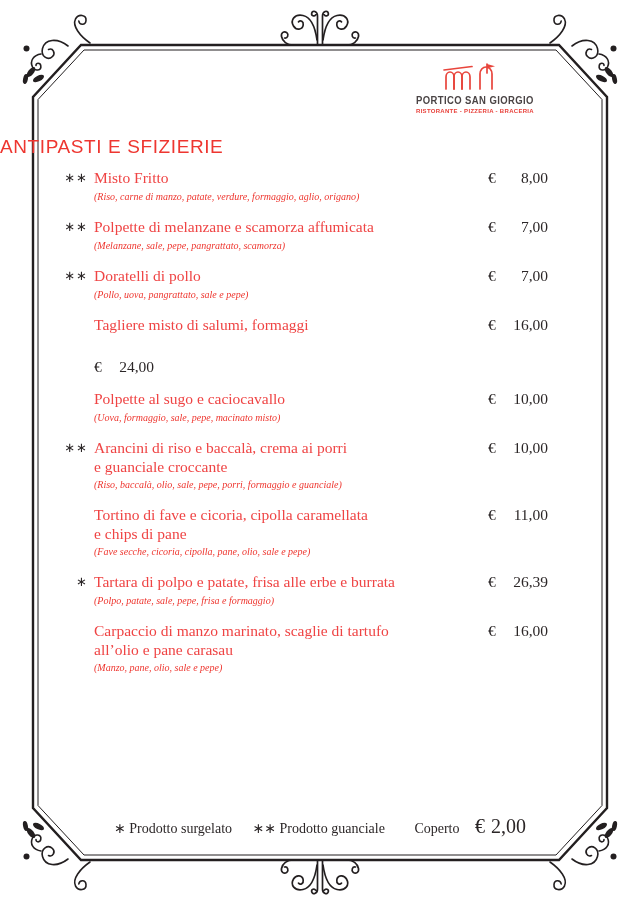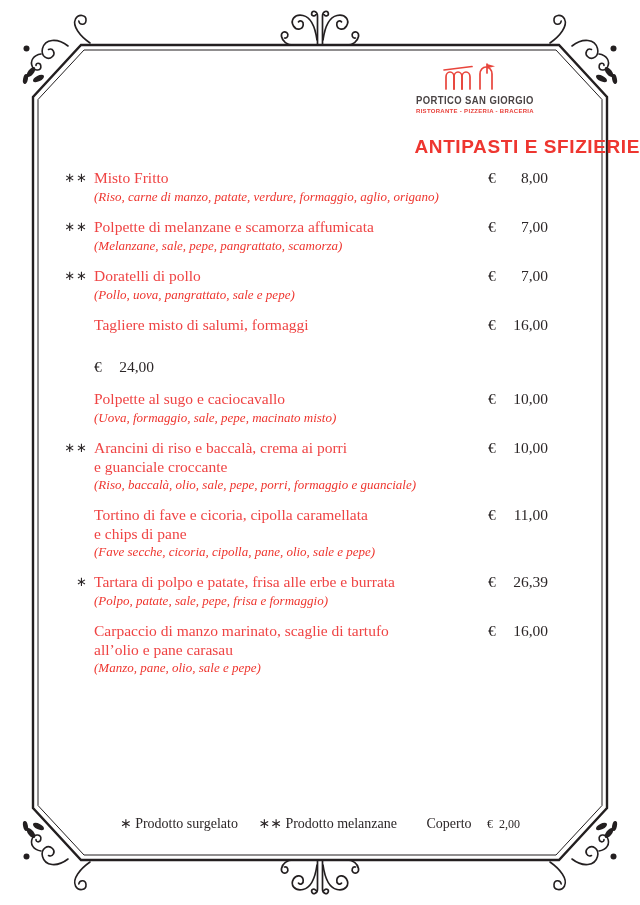--- a/index.html
+++ b/index.html
@@ -24,55 +24,55 @@
   }
   .brand-tagline {
     font-family:"Liberation Sans", sans-serif;
     font-size:6px; font-weight:bold; letter-spacing:0.3px;
     color:#e8403a; margin-top:3px; white-space:nowrap;
   }
 
   
   .menu-title {
     position:absolute; top:136px; left:0; width:100%; margin:0;
-    text-align:right;
+    text-align:left;
     font-family:"Liberation Sans", sans-serif;
-    font-size:19px; font-weight:700; letter-spacing:0.6px;
+    font-size:19px; font-weight:400; letter-spacing:0.6px;
     color:#ee3630;
   }
 
   
   .items { position:absolute; left:64px; top:169px; width:484px; }
   .item { display:flex; align-items:flex-start; margin-bottom:14px; }
   .item.no-desc { margin-bottom:21px; }
   .stars {
     flex:0 0 24px; width:24px; text-align:right; padding-right:6px;
     font-size:13px; line-height:18px; letter-spacing:1px; color:#2b2627;
   }
   .item-body { flex:1 1 auto; min-width:0; }
   .name-line { font-size:15.5px; line-height:18px; color:#ef4444; }
   .note { font-weight:bold; font-size:12.5px; margin-left:5px; }
   .desc {
-    font-size:13px; line-height:14px; margin-top:2px;
+    font-size:10px; line-height:14px; margin-top:2px;
     font-style:italic; color:#ee352e;
   }
   .price {
     flex:0 0 60px; width:60px; display:flex; justify-content:space-between;
     font-size:15.5px; line-height:18px; color:#2b2627;
   }
 
   
   .footer {
     position:absolute; top:815px; left:0; width:100%;
     text-align:center; font-size:14px; color:#2b2627; white-space:nowrap;
   }
   .footer .gap1 { margin-right:17px; }
   .footer .gap2 { margin-right:26px; }
   .footer .coperto { margin-right:12px; }
-  .coperto-price { font-size:12px; }
+  .coperto-price { font-size:20px; }
   .coperto-price .cur { margin-right:6px; }
 </style>
 </head>
 <body>
 
 <svg class="frame-svg" viewBox="0 0 640 905" xmlns="http://www.w3.org/2000/svg">
   <defs>
 
     <g id="scrollR" fill="none" stroke="#231f20" stroke-width="1.7" stroke-linecap="round">
       <path d="M 322.5,45 V 16 C 322.5,11 327.5,10 328.3,13.2 C 328.9,15.8 325.6,17 324.4,14.8"></path>
@@ -252,16 +252,16 @@
     <div class="price">
         <span class="cur">€</span>
         <span>16,00</span>
       </div>
   </div>
 
 </div>
 
 <div class="footer">
   <span class="gap1">∗ Prodotto surgelato</span>
-  <span class="gap2">∗∗ Prodotto melanzane</span>
+  <span class="gap2">∗∗ Prodotto guanciale</span>
   <span class="coperto">Coperto</span>
   <span class="coperto-price"><span class="cur">€</span><span>2,00</span></span>
 </div>
 
 </body></html>

